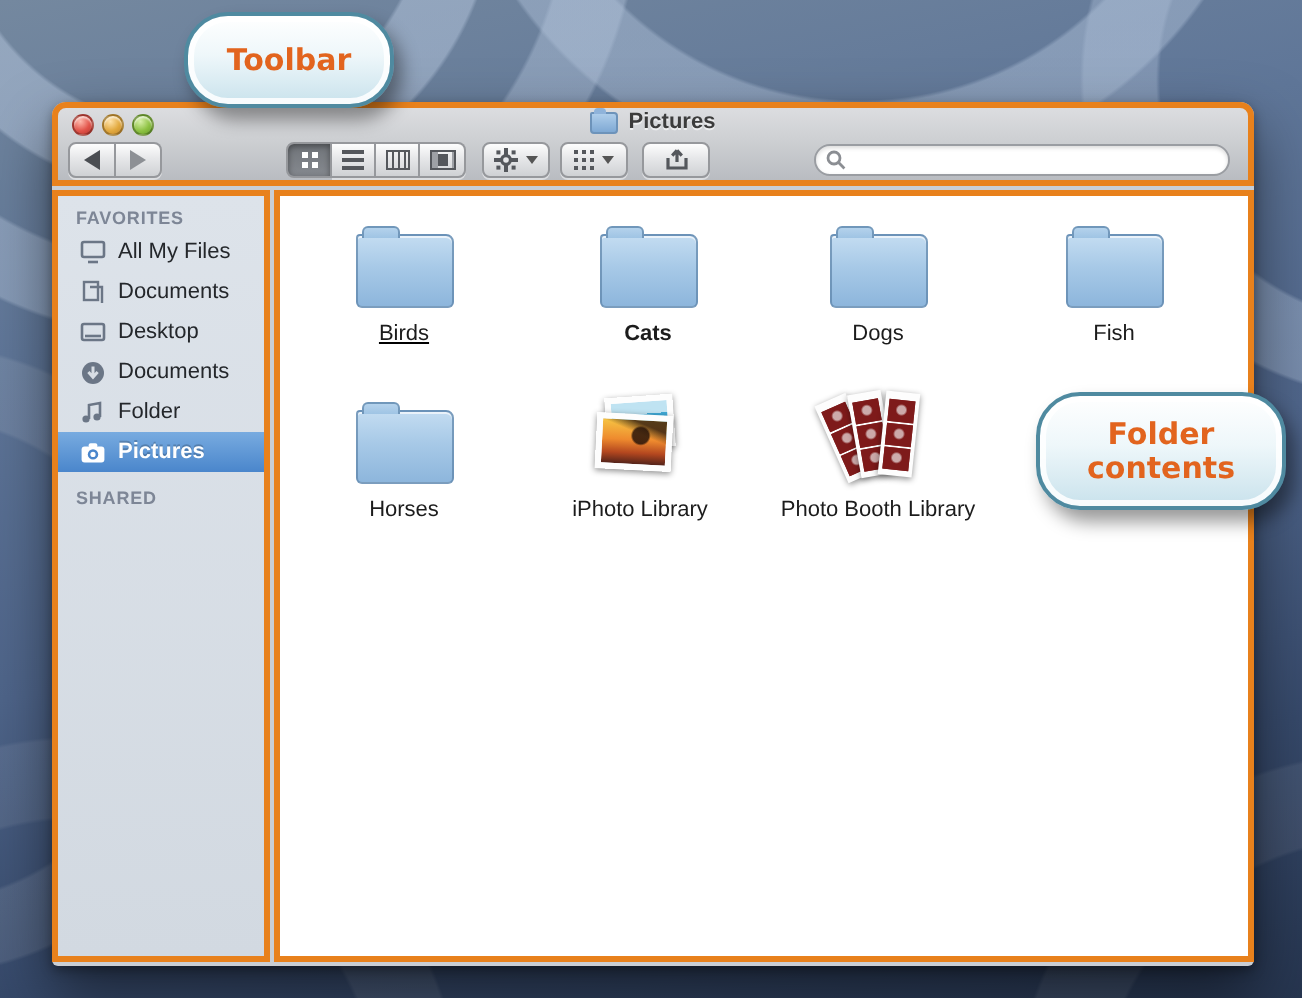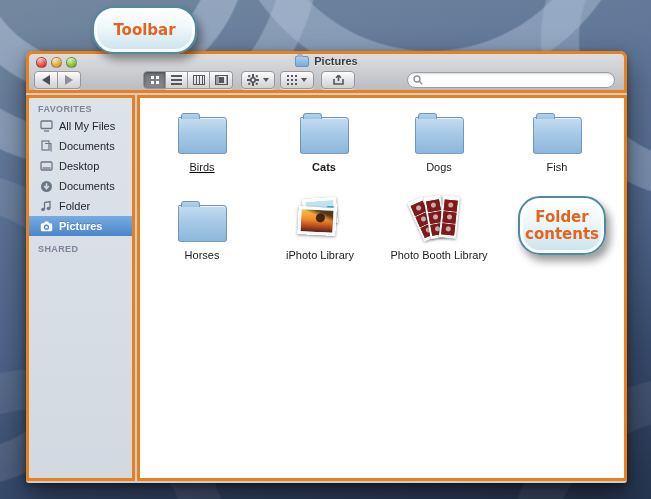--- a/index.html
+++ b/index.html
@@ -127,21 +127,21 @@
   .callout {
     position:absolute; z-index:20; display:flex; align-items:center; justify-content:center;
     border:2px solid #4f8aa0; border-radius:22px;
     background:linear-gradient(180deg,#ffffff 0%,#eef7fa 45%,#c9e2ec 100%);
     box-shadow:4px 6px 9px rgba(0,0,0,.4), inset 0 0 0 3px rgba(255,255,255,.85);
     font-family:"DejaVu Sans", sans-serif; font-weight:bold; font-size:15px; color:#e2641e;
     text-align:center; line-height:17px;
   }
   .co-toolbar { left:92px; top:6px;  width:105px; height:48px; }
   .co-sidebar { left:2px;  top:304px; width:112px; height:55px; }
-  .co-folder  { left:518px; top:196px; width:88px; height:59px; padding:0 14px; }
+  .co-folder  { left:518px; top:196px; width:125px; height:59px; padding:0 14px; }
 
   svg { display:block; }
 </style>
 </head>
 <body>
 
 <div class="desktop">
 
   <div class="window">
 

